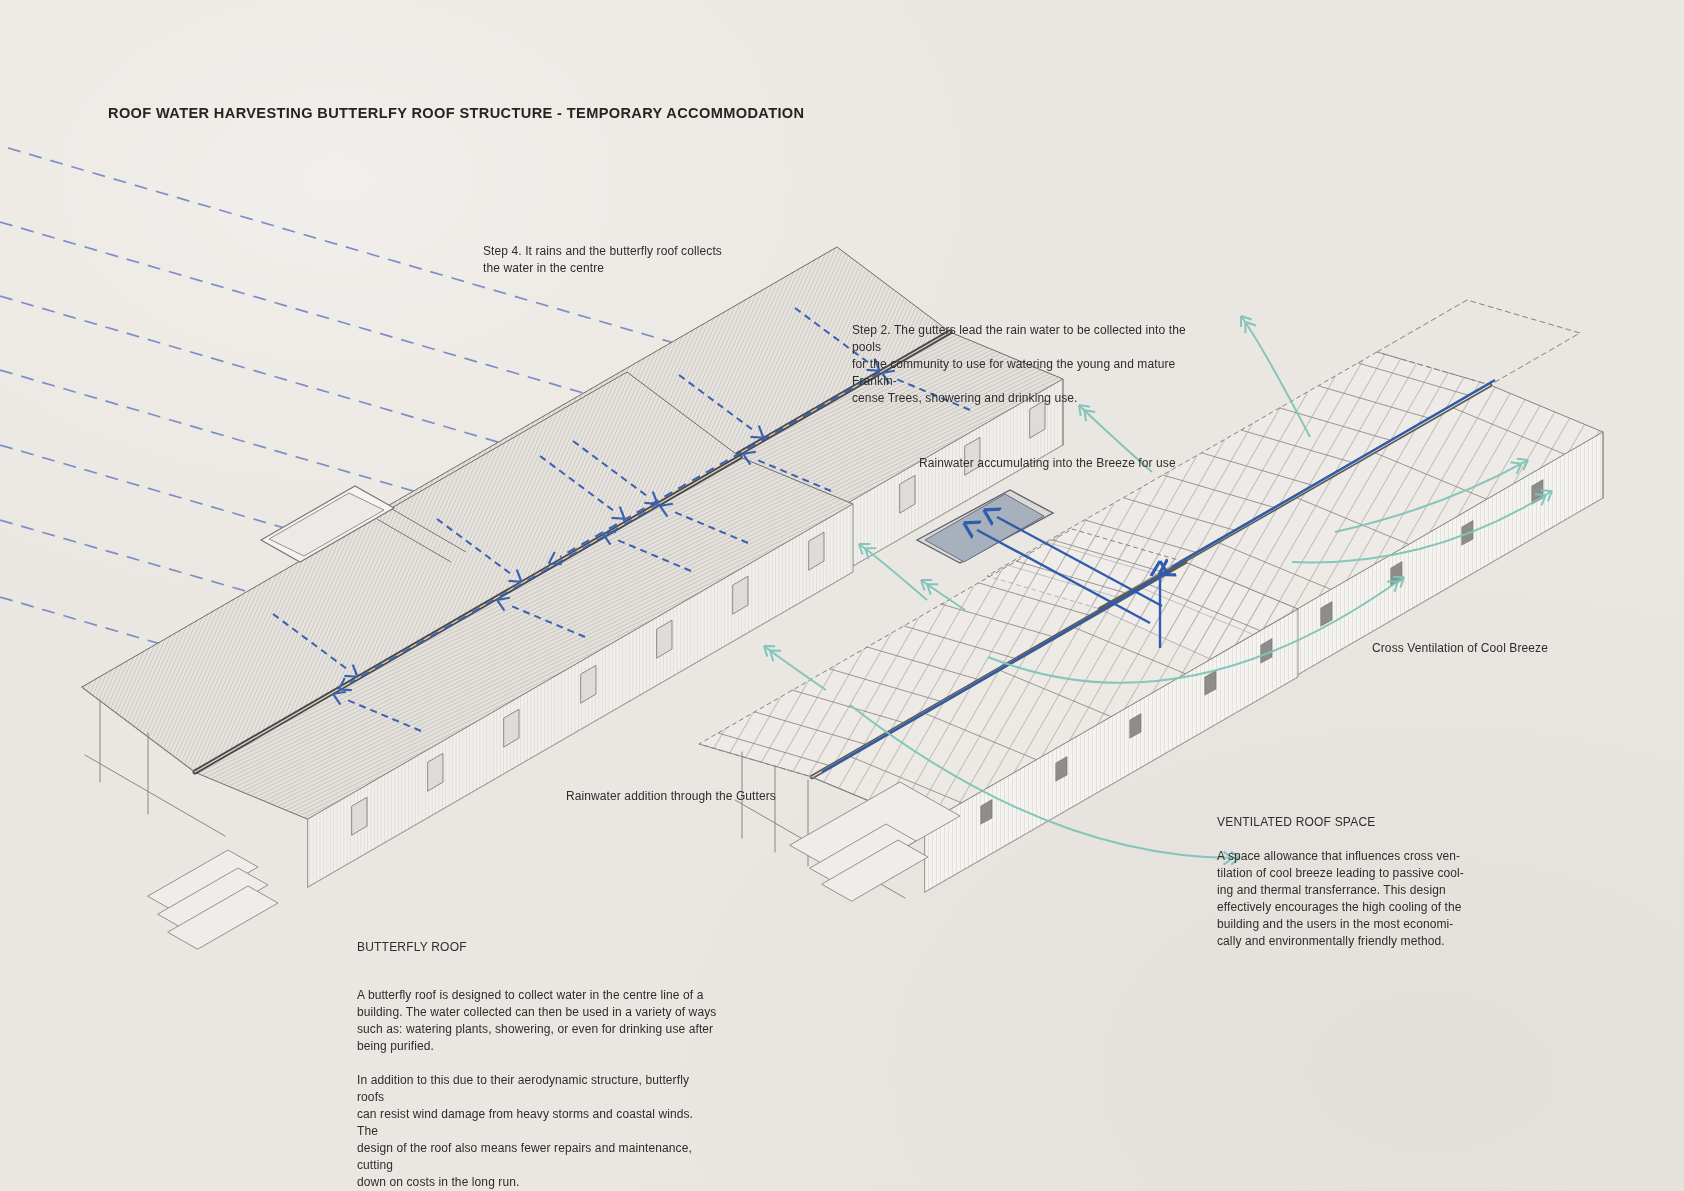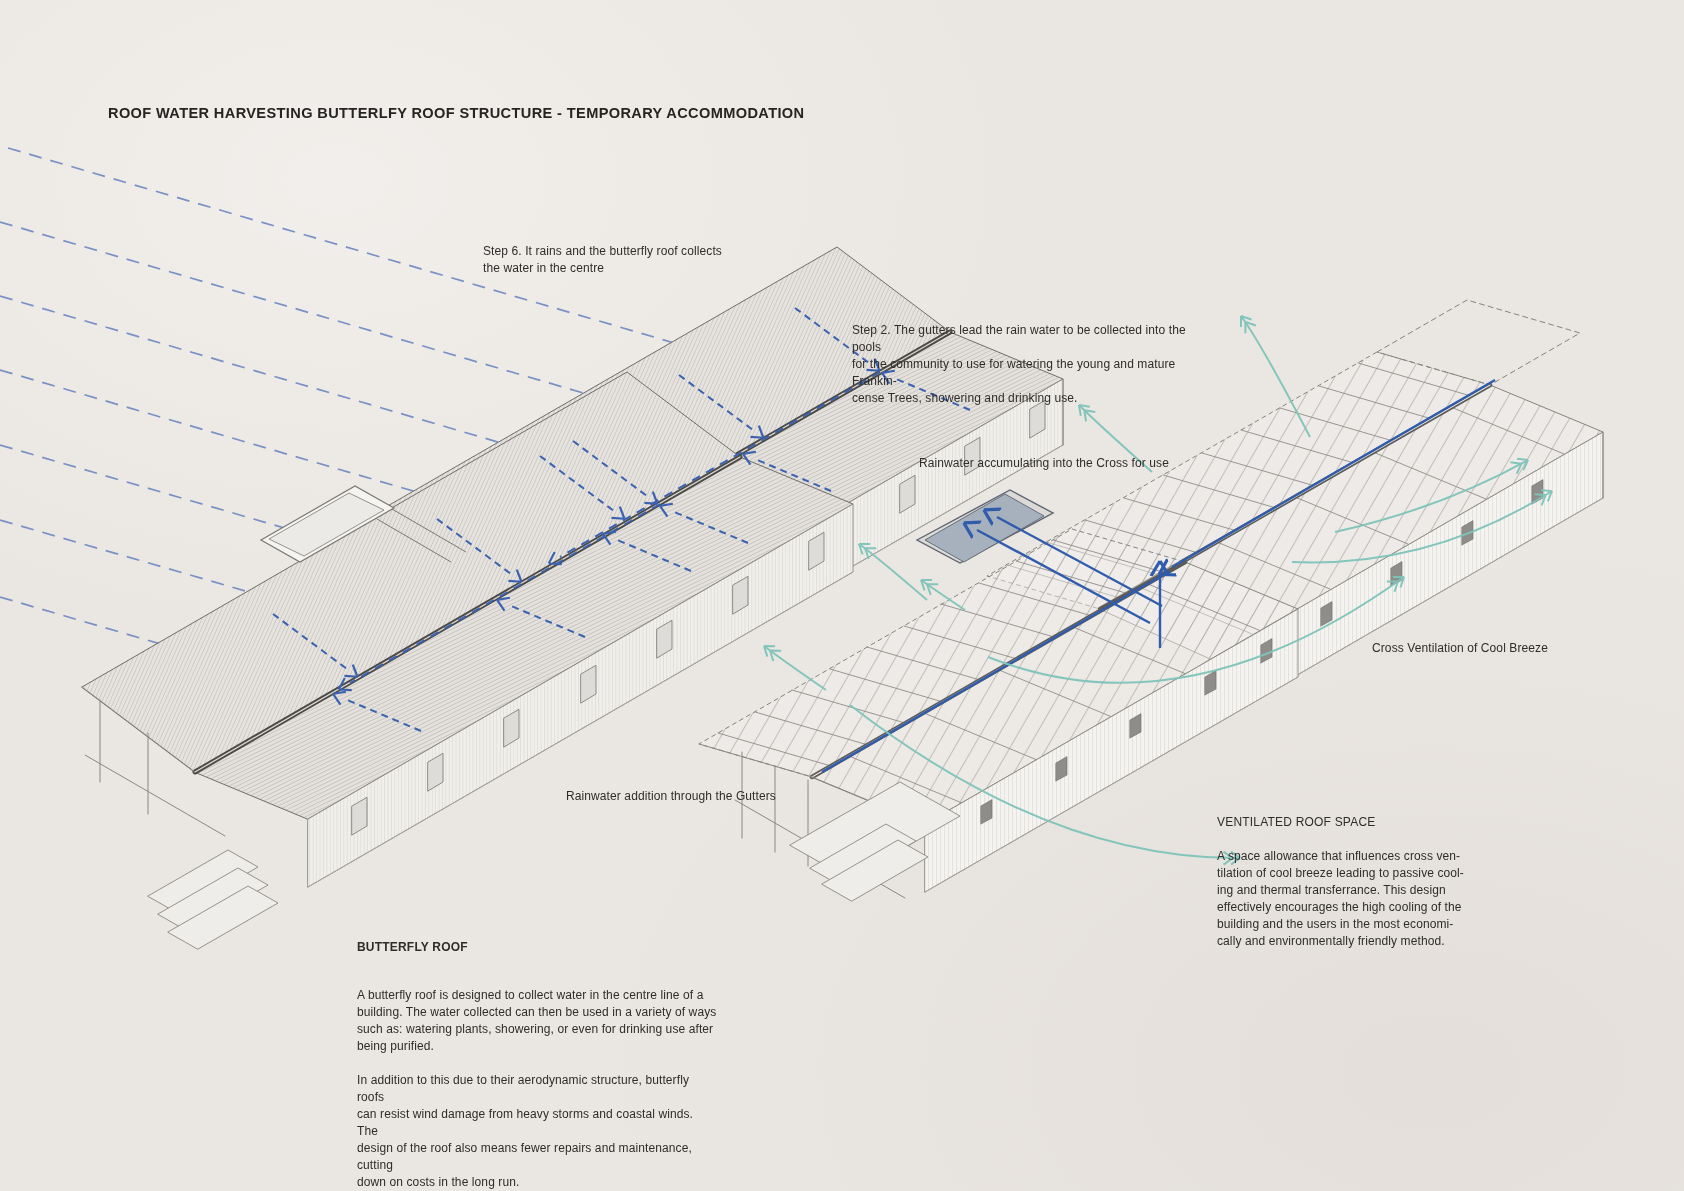--- a/index.html
+++ b/index.html
@@ -19,21 +19,21 @@
   .note{
     position:absolute;font-size:12px;line-height:17px;white-space:pre-line;
     color:var(--text,#2e2d2b);letter-spacing:.1px;
   }
   .heading{font-weight:400;letter-spacing:.2px;}
   #title{
     position:absolute;left:108px;top:104px;font-size:15.5px;font-weight:700;
     letter-spacing:.4px;transform:scaleX(.94);transform-origin:left center;
     color:#252421;white-space:nowrap;
   }
-  .block-heading{font-weight:700;margin-bottom:14px;}
+  .block-heading{font-weight:400;margin-bottom:14px;}
 </style>
 </head>
 <body>
 
 <div id="paper"></div>
 
 <svg width="1684" height="1191" viewBox="0 0 1684 1191">
   <defs>
     <pattern id="hatchN" width="3.6" height="3.6" patternUnits="userSpaceOnUse" patternTransform="rotate(64)">
       <rect width="3.6" height="3.6" fill="#e4e1dc"></rect>
@@ -264,28 +264,28 @@
     <path d="M826,690 Q788,664 764,646" marker-end="url(#chevTeal)"></path>
     <path d="M1335,532 Q1442,508 1528,460" marker-end="url(#chevTeal)"></path>
     <path d="M1292,562 Q1430,568 1552,491" marker-end="url(#chevTeal)"></path>
     <path d="M988,657 Q1185,735 1404,577" marker-end="url(#chevTeal)"></path>
     <path d="M850,705 Q1050,860 1240,858" marker-end="url(#chevTeal)"></path>
   </g>
 </svg>
 
 <div id="title">ROOF WATER HARVESTING BUTTERLFY ROOF STRUCTURE - TEMPORARY ACCOMMODATION</div>
 
-<div class="note" style="left:483px;top:243px;width:250px">Step 6. It rains and the butterfly roof collects
+<div class="note" style="left:483px;top:243px;width:250px">Step 4. It rains and the butterfly roof collects
 the water in the centre</div>
 
 <div class="note" style="left:852px;top:322px;width:340px">Step 2. The gutters lead the rain water to be collected into the pools
 for the community to use for watering the young and mature Frankin-
 cense Trees, showering and drinking use.</div>
 
-<div class="note" style="left:919px;top:455px;width:300px">Rainwater accumulating into the Cross for use</div>
+<div class="note" style="left:919px;top:455px;width:300px">Rainwater accumulating into the Breeze for use</div>
 
 <div class="note" style="left:1372px;top:640px;width:220px">Cross Ventilation of Cool Breeze</div>
 
 <div class="note" style="left:566px;top:788px;width:250px">Rainwater addition through the Gutters</div>
 
 <div class="note" style="left:1217px;top:797px;width:250px">
   <div class="heading">VENTILATED ROOF SPACE</div>
   <div>A space allowance that influences cross ven-
 tilation of cool breeze leading to passive cool-
 ing and thermal transferrance. This design

